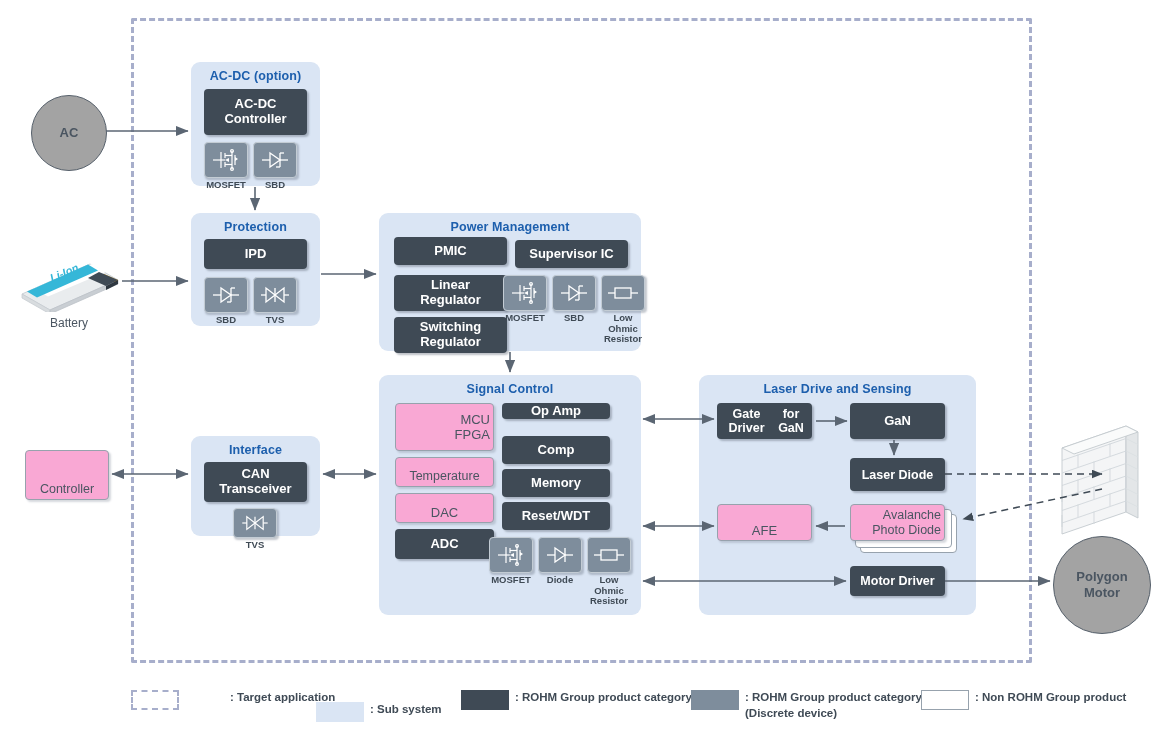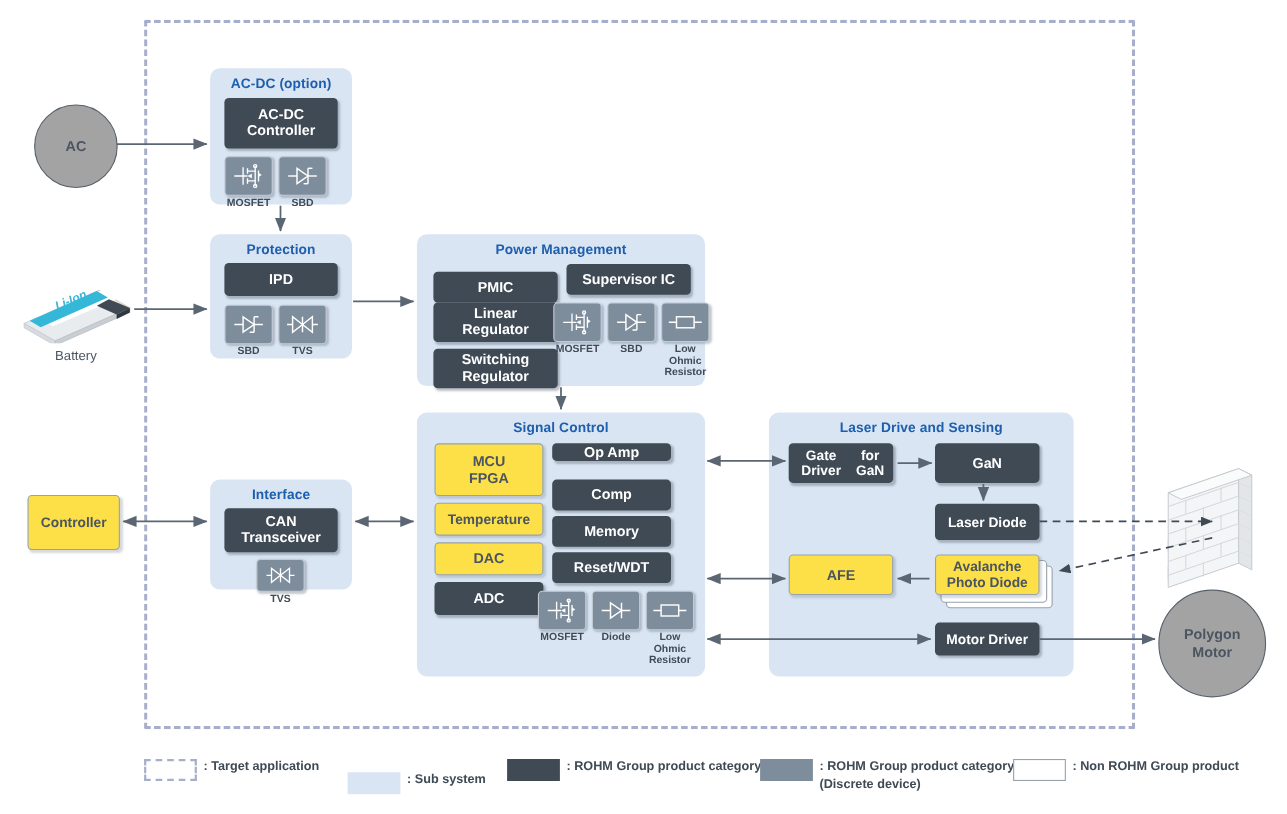--- a/index.html
+++ b/index.html
@@ -31,23 +31,23 @@
     position:absolute;box-sizing:border-box;
     background:#3f4a55;color:#ffffff;border-radius:4px;
     display:flex;align-items:center;justify-content:center;text-align:center;
     font-weight:bold;font-size:13px;line-height:1.12;
     box-shadow:2px 2px 2px rgba(90,100,115,.40);
     padding:2px 3px;
   }
   
   .blkw{
     position:absolute;box-sizing:border-box;
-    background:#fde047;color:#4a5561;border:1.3px solid #97a2ad;border-radius:4px;
-    display:flex;align-items:center;justify-content:center;text-align:center;
-    font-weight:bold;font-size:13px;line-height:1.18;
+    background:#f9a8d4;color:#4a5561;border:1.3px solid #97a2ad;border-radius:4px;
+    display:flex;align-items:flex-end;justify-content:center;text-align:center;
+    font-weight:normal;font-size:13px;line-height:1.18;
     box-shadow:2px 2px 2px rgba(120,130,145,.30);
     padding:2px 3px;
   }
   
   .disc{position:absolute;}
   .disc .box{
     box-sizing:border-box;width:100%;height:36px;
     background:#7e8d9c;border:1.6px solid #c3ccd4;border-radius:4px;
     box-shadow:1.5px 1.5px 2px rgba(110,120,135,.40);
     display:flex;align-items:center;justify-content:center;
@@ -179,21 +179,21 @@
           <line x1="15" y1="4" x2="15" y2="18"></line>
           <line x1="24" y1="11" x2="29" y2="11"></line>
         </svg>
       </div>
       <div class="cap">TVS</div>
     </div>
   </div>
 
   <div class="abs subsys" style="left:379px;top:213px;width:262px;height:138px;">
     <div class="subsys-title">Power Management</div>
-    <div class="blk" style="left:15px;top:34px;width:113px;height:28px;">PMIC</div>
+    <div class="blk" style="left:15px;top:24px;width:113px;height:28px;">PMIC</div>
     <div class="blk" style="left:136px;top:27px;width:113px;height:28px;">Supervisor IC</div>
     <div class="blk" style="left:15px;top:62px;width:113px;height:36px;flex-direction:column;">
       <span>Linear</span>
       <span>Regulator</span>
     </div>
     <div class="blk" style="left:15px;top:104px;width:113px;height:36px;flex-direction:column;">
       <span>Switching</span>
       <span>Regulator</span>
     </div>
 
@@ -444,21 +444,21 @@
       <line x1="945" y1="581" x2="1050" y2="581" marker-end="url(#ah)"></line>
     </g>
 
     <g stroke="#3f4a55" stroke-width="1.5" fill="none" stroke-dasharray="7 5">
       <line x1="945" y1="474" x2="1102" y2="474" marker-end="url(#ahs)"></line>
       <line x1="1102" y1="489" x2="963" y2="519" marker-end="url(#ahs)"></line>
     </g>
   </svg>
 
   <div class="legend">
-    <div class="lg-item" style="left:0px;top:4px;">
+    <div class="lg-item" style="left:0px;top:4px;gap:45px;">
       <span class="lg-swatch sw-dash"></span>
       <span class="lg-text">: Target application</span>
     </div>
     <div class="lg-item" style="left:185px;top:16px;">
       <span class="lg-swatch sw-sub"></span>
       <span class="lg-text">: Sub system</span>
     </div>
     <div class="lg-item" style="left:330px;top:4px;">
       <span class="lg-swatch sw-dark"></span>
       <span class="lg-text">: ROHM Group product category</span>

